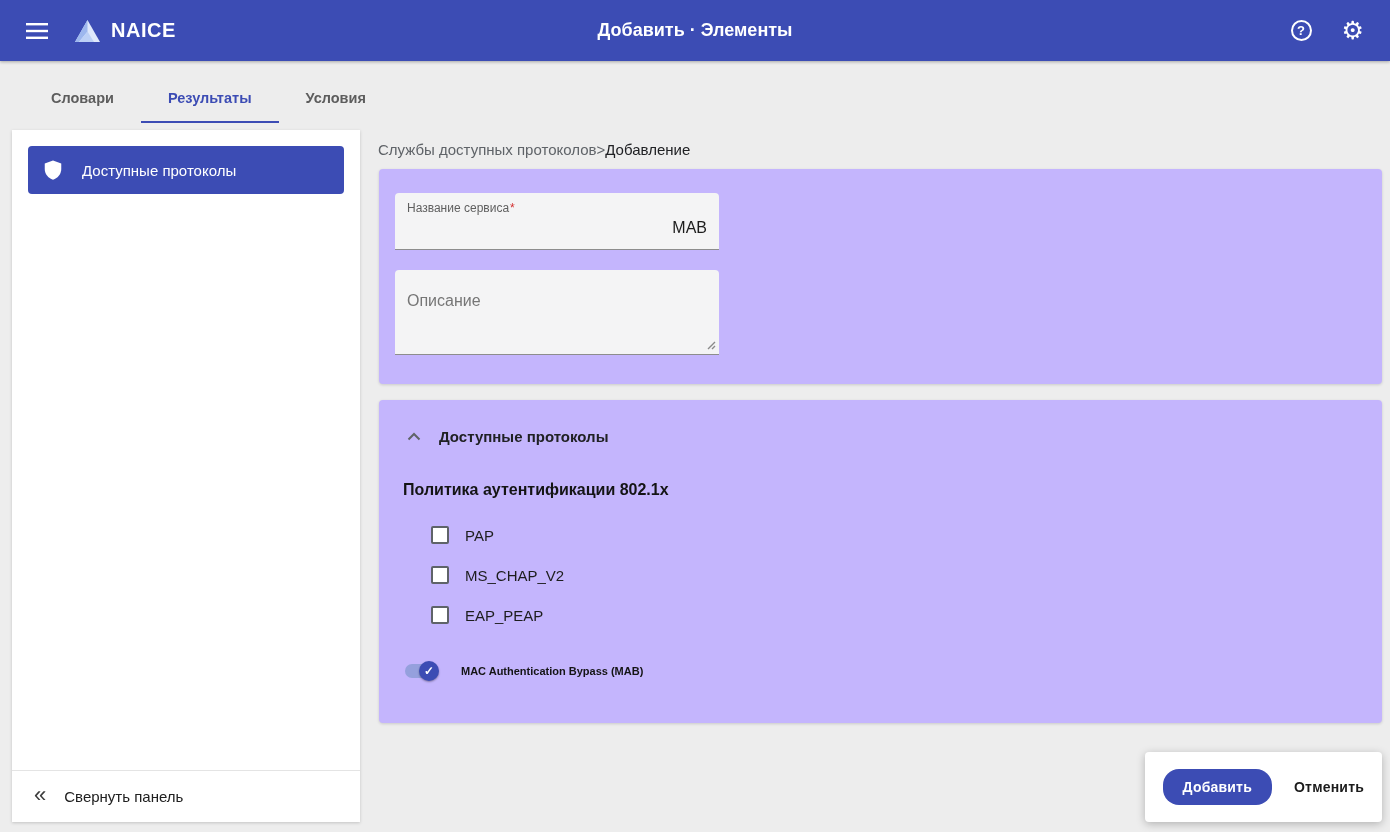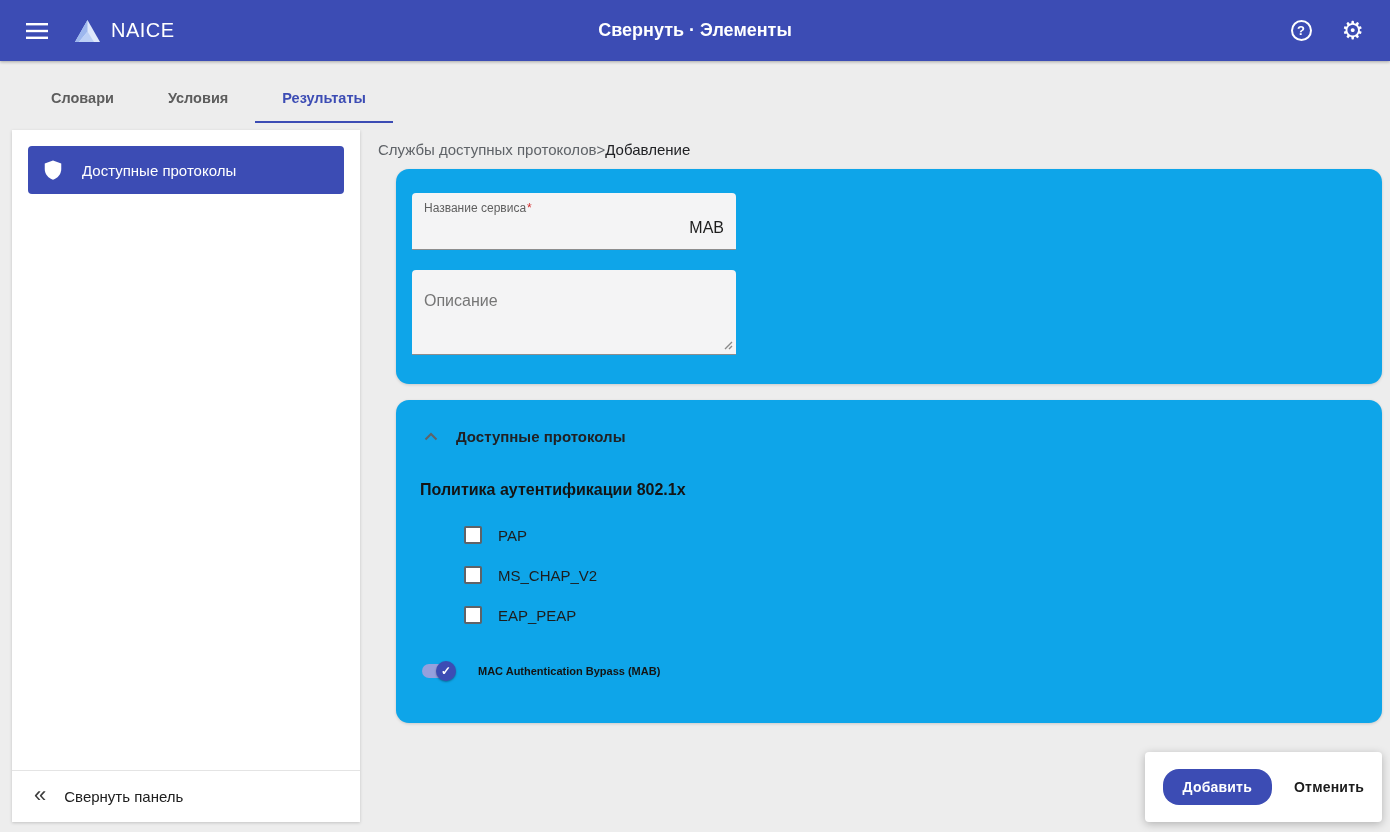--- a/index.html
+++ b/index.html
@@ -18,21 +18,21 @@
   }
   
   .appbar{
     position:absolute;top:0;left:0;right:0;height:61px;
     background:var(--primary);color:#fff;
     display:flex;align-items:center;gap:18px;padding:0 22px;
     box-shadow:0 1px 3px rgba(0,0,0,.3);
   }
   .icon-btn{background:none;border:none;cursor:pointer;display:flex;align-items:center;justify-content:center;padding:4px;}
   .brand{display:flex;align-items:center;gap:10px;margin-left:4px;}
-  .brand-name{font-size:20px;font-weight:normal;letter-spacing:.5px;color:#fff;}
+  .brand-name{font-size:20px;font-weight:bold;letter-spacing:.5px;color:#fff;}
   .appbar-title{
     position:absolute;left:50%;transform:translateX(-50%);
     font-size:18px;font-weight:bold;color:#fff;white-space:nowrap;
   }
   .appbar-actions{margin-left:auto;display:flex;align-items:center;gap:22px;}
   .help-circle{
     display:inline-flex;width:21px;height:21px;border:2px solid #fff;border-radius:50%;
     align-items:center;justify-content:center;font-size:13px;font-weight:bold;color:#fff;
   }
   .gear{font-size:25px;color:#fff;line-height:1;}
@@ -58,21 +58,21 @@
     padding:0 22px;font-size:15px;color:#202020;cursor:pointer;width:100%;
     font-family:inherit;border-left:none;border-right:none;border-bottom:none;
   }
   .collapse-glyph{font-size:22px;color:#3c3c3c;line-height:1;margin-top:-3px;}
   
   .breadcrumb{position:absolute;left:378px;top:141px;font-size:15px;display:flex;gap:0;align-items:center;}
   .bc-parent{color:#5f6368;cursor:pointer;}
   .bc-sep{color:#5f6368;}
   .bc-current{color:#202124;text-align:center;}
   .card{
-    position:absolute;left:396px;right:8px;background:#0ea5e9;border-radius:13px;
+    position:absolute;left:379px;right:8px;background:#c4b5fd;border-radius:4px;
     box-shadow:0 1px 3px rgba(0,0,0,.15);
   }
   .card1{top:169px;height:215px;padding:24px 16px 16px;}
   .card2{top:400px;height:323px;padding:20px 24px;}
   
   .field{
     width:324px;background:#f4f4f5;border-bottom:1px solid #8d8d8d;
     border-radius:4px 4px 0 0;padding:8px 12px 6px;
   }
   .field-label{font-size:12px;color:#5f5f5f;}
@@ -87,21 +87,21 @@
     font-family:inherit;font-size:16px;color:#1d1d1d;padding:22px 12px 8px;
   }
   .field-textarea::placeholder{color:#767676;opacity:1;}
   .resize{position:absolute;right:3px;bottom:4px;}
   
   .section-header{display:flex;align-items:center;gap:14px;margin-top:8px;}
   .chevron-btn{background:none;border:none;cursor:pointer;padding:4px;display:flex;}
   .section-title{font-size:15px;font-weight:bold;color:#202124;}
   .subtitle{margin-top:36px;font-size:16px;font-weight:bold;color:#141414;}
   .check-list{margin-top:16px;margin-left:28px;}
-  .check-row{display:flex;align-items:center;gap:16px;height:40px;cursor:pointer;margin-left:16px;}
+  .check-row{display:flex;align-items:center;gap:16px;height:40px;cursor:pointer;}
   .cbox{width:18px;height:18px;border:2px solid #5f6368;border-radius:2px;background:#fff;flex:0 0 auto;}
   .cbox-label{font-size:15px;color:#1d1d1d;}
   .toggle-row{display:flex;align-items:center;gap:14px;margin-top:26px;}
   .switch{position:relative;width:36px;height:20px;display:inline-block;cursor:pointer;flex:0 0 auto;}
   .track{position:absolute;left:2px;top:3px;width:32px;height:14px;border-radius:7px;background:var(--track);}
   .thumb{
     position:absolute;top:0;left:0;width:20px;height:20px;border-radius:50%;
     background:var(--primary);display:flex;align-items:center;justify-content:center;
     box-shadow:0 1px 2px rgba(0,0,0,.35);
   }
@@ -134,35 +134,35 @@
     </svg>
   </button>
   <div class="brand">
     <svg width="27" height="24" viewBox="0 0 27 24">
       <path d="M13.5 1 L26 23 H1 Z" fill="#dfe8fb"></path>
       <path d="M13.5 1 L13.5 12.5 L5 23 H1 Z" fill="#9db7ee"></path>
       <path d="M13.5 12.5 L20 23 H5 Z" fill="#bcd0f6"></path>
     </svg>
     <span class="brand-name">NAICE</span>
   </div>
-  <div class="appbar-title">Свернуть · Элементы</div>
+  <div class="appbar-title">Добавить · Элементы</div>
   <div class="appbar-actions">
     <button class="icon-btn">
       <span class="help-circle">?</span>
     </button>
     <button class="icon-btn">
       <span class="gear">⚙</span>
     </button>
   </div>
 </header>
 
 <nav class="tabs">
   <div class="tab">Словари</div>
+  <div class="tab active">Результаты</div>
   <div class="tab">Условия</div>
-  <div class="tab active">Результаты</div>
 </nav>
 
 <aside class="sidebar">
   <div class="side-item selected">
     <svg width="22" height="22" viewBox="0 0 24 24">
       <path d="M12 1.5 L21 5 v6 c0 5.4-3.6 10-9 11.5 C6.6 21 3 16.4 3 11 V5 Z" fill="currentColor"></path>
     </svg>
     <span>Доступные протоколы</span>
   </div>
   <button class="collapse">

